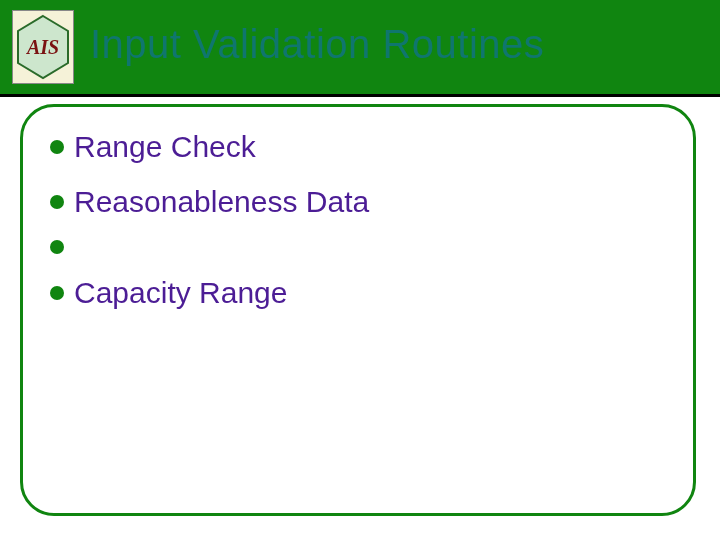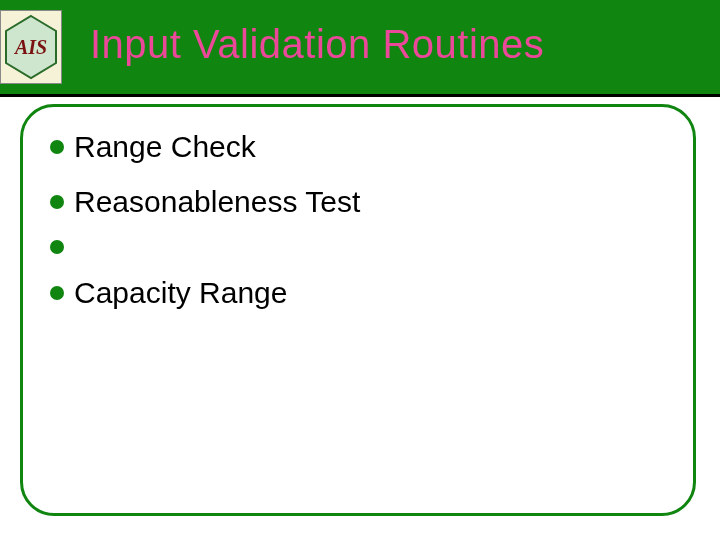--- a/index.html
+++ b/index.html
@@ -29,40 +29,40 @@
     position: absolute;
     top: 94px;
     left: 0;
     width: 720px;
     height: 3px;
     background: #000000;
   }
   .logo {
     position: absolute;
     top: 10px;
-    left: 0;
+    left: 12px;
     width: 62px;
     height: 74px;
     background: #f5f2d8;
     border: 1px solid #888;
     box-sizing: border-box;
     display: flex;
     align-items: center;
     justify-content: center;
   }
   .logo svg {
     width: 54px;
     height: 66px;
   }
   .title {
     position: absolute;
     top: 22px;
     left: 90px;
     font-size: 40px;
-    color: #ec4899;
+    color: #0f766e;
     letter-spacing: 0.5px;
     font-weight: 400;
   }
   .body-frame {
     position: absolute;
     top: 104px;
     left: 20px;
     width: 676px;
     height: 412px;
     border: 3px solid #108510;
@@ -83,21 +83,21 @@
   .bullet {
     width: 14px;
     height: 14px;
     border-radius: 50%;
     background: #108510;
     flex: 0 0 14px;
     margin-right: 10px;
   }
   .item-text {
     font-size: 30px;
-    color: #000000;
+    color: #4c1d95;
     line-height: 1.1;
   }
 </style>
 </head>
 <body>
 
 <div class="slide">
 
   <div class="header-bar"></div>
   <div class="header-underline"></div>
@@ -113,21 +113,21 @@
 
   <div class="body-frame"></div>
 
   <div class="content">
     <div class="item">
       <div class="bullet"></div>
       <div class="item-text">Range Check</div>
     </div>
     <div class="item">
       <div class="bullet"></div>
-      <div class="item-text">Reasonableness Test</div>
+      <div class="item-text">Reasonableness Data</div>
     </div>
     <div class="item">
       <div class="bullet"></div>
     </div>
     <div class="item">
       <div class="bullet"></div>
       <div class="item-text">Capacity Range</div>
     </div>
   </div>
 

